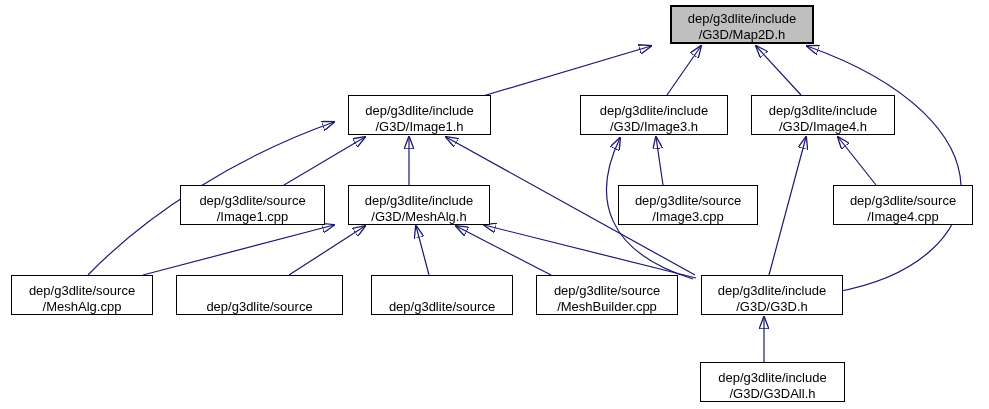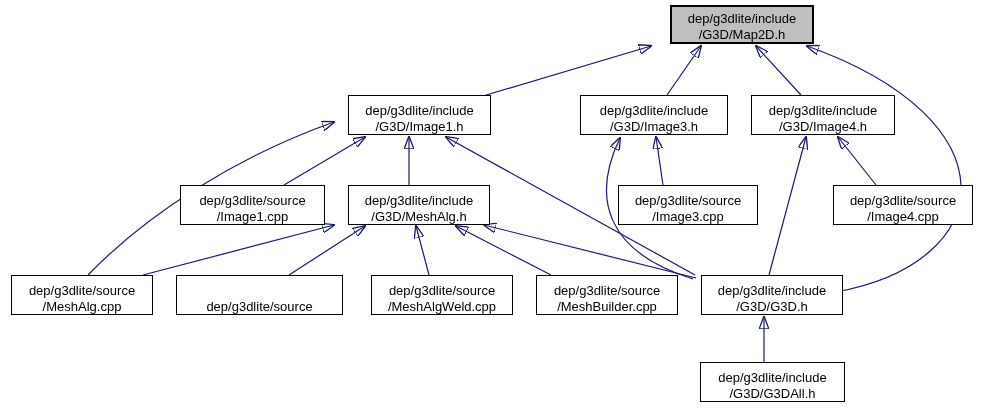--- a/index.html
+++ b/index.html
@@ -102,21 +102,20 @@
     <span>dep/g3dlite/source</span>
     <span>/MeshAlg.cpp</span>
   </div>
 
   <div class="node" style="left:168px;top:275px;width:167px;height:40px">
     <span>dep/g3dlite/source</span>
   </div>
 
   <div class="node" style="left:363px;top:275px;width:142px;height:40px">
     <span>dep/g3dlite/source</span>
-    <span>/MeshAlgWeld.cpp</span>
   </div>
 
   <div class="node" style="left:528px;top:275px;width:142px;height:40px">
     <span>dep/g3dlite/source</span>
     <span>/MeshBuilder.cpp</span>
   </div>
 
   <div class="node" style="left:693px;top:275px;width:142px;height:40px">
     <span>dep/g3dlite/include</span>
     <span>/G3D/G3D.h</span>

